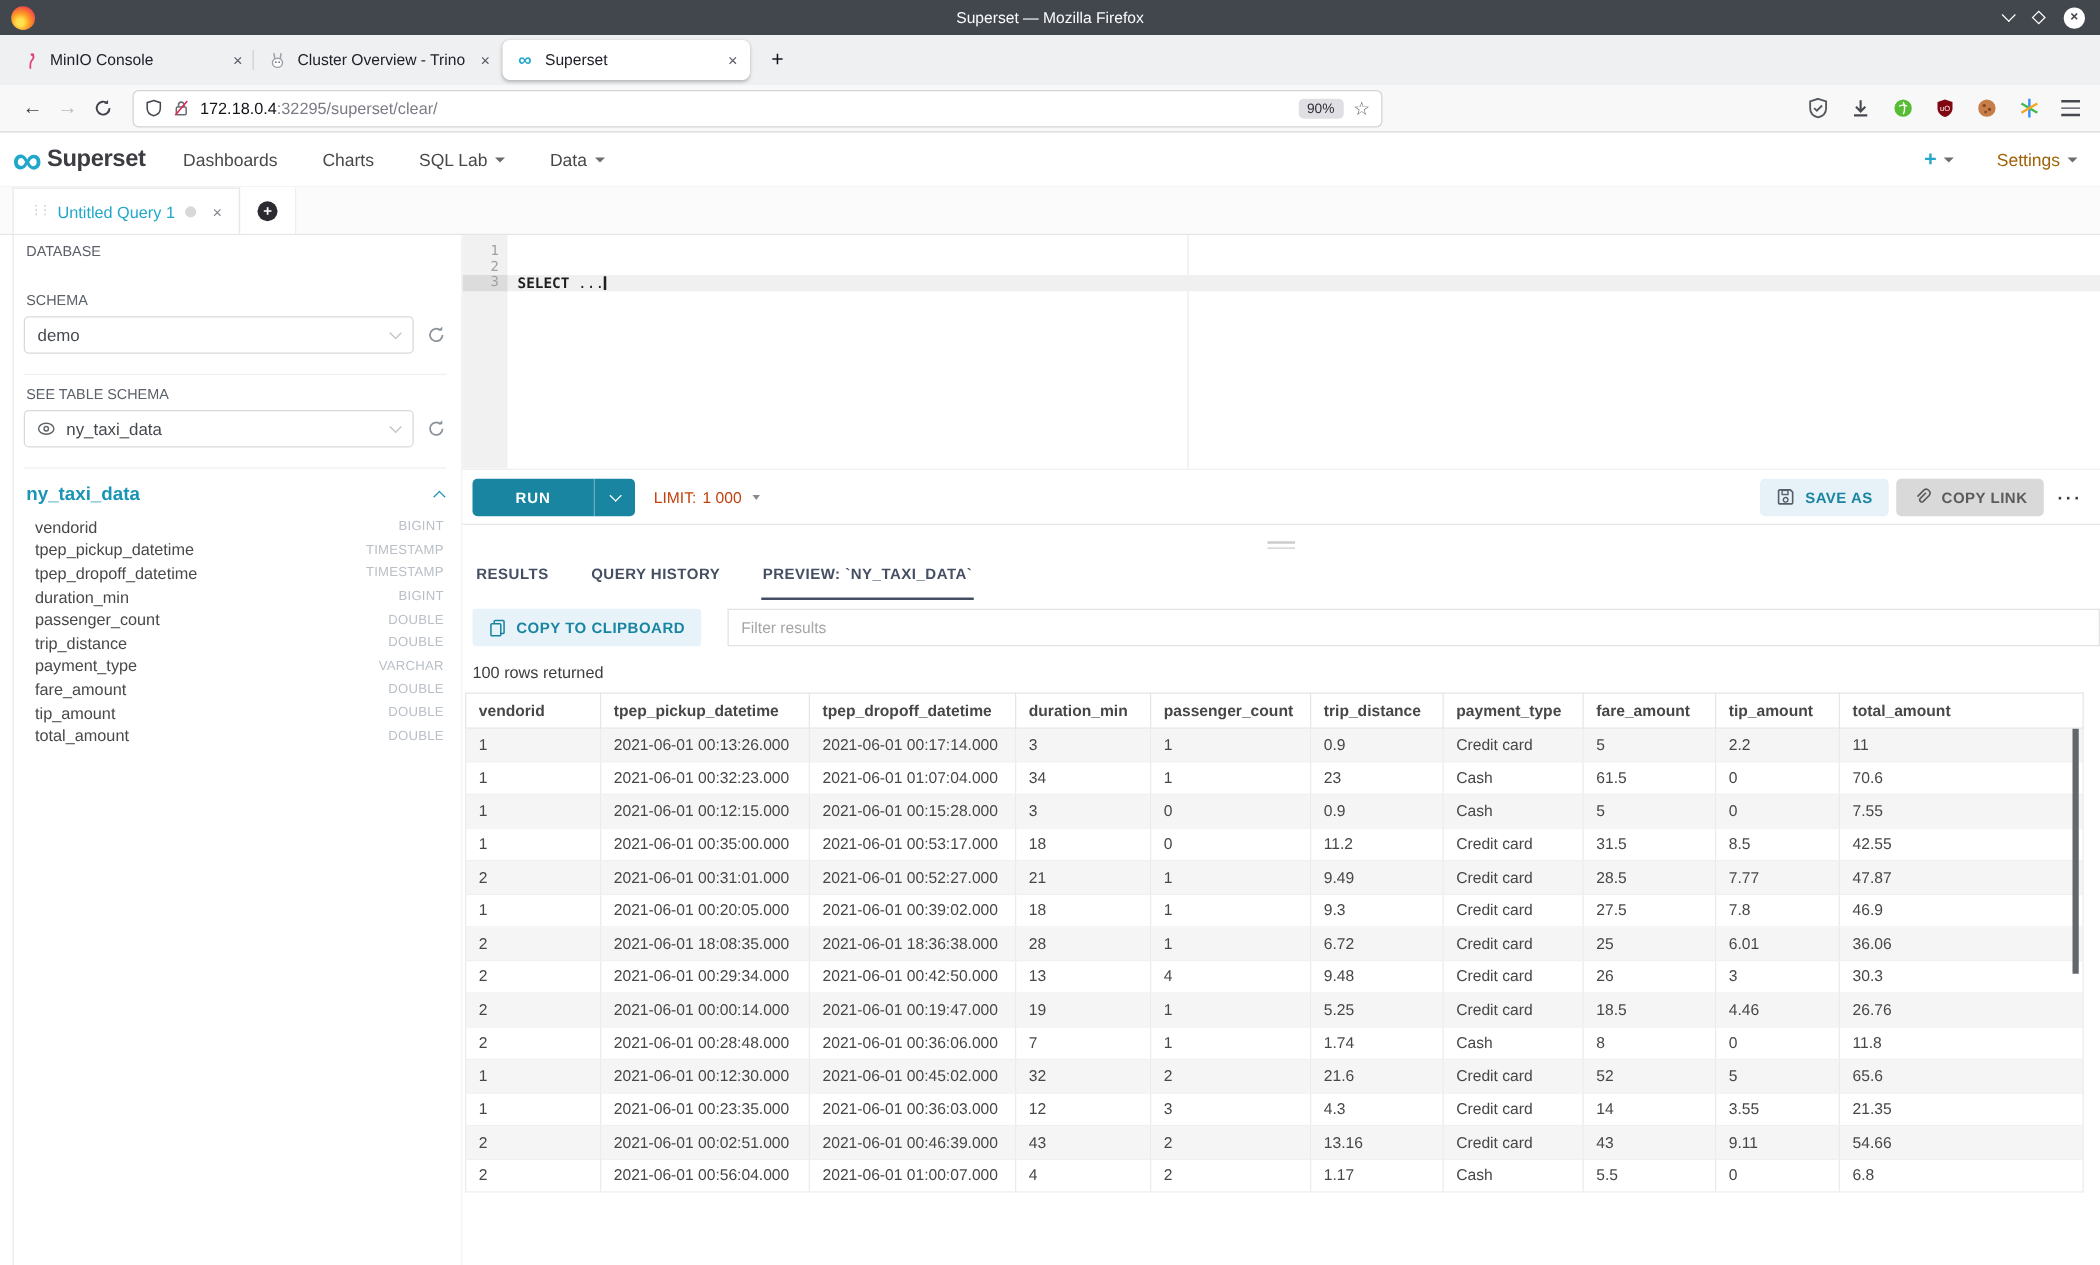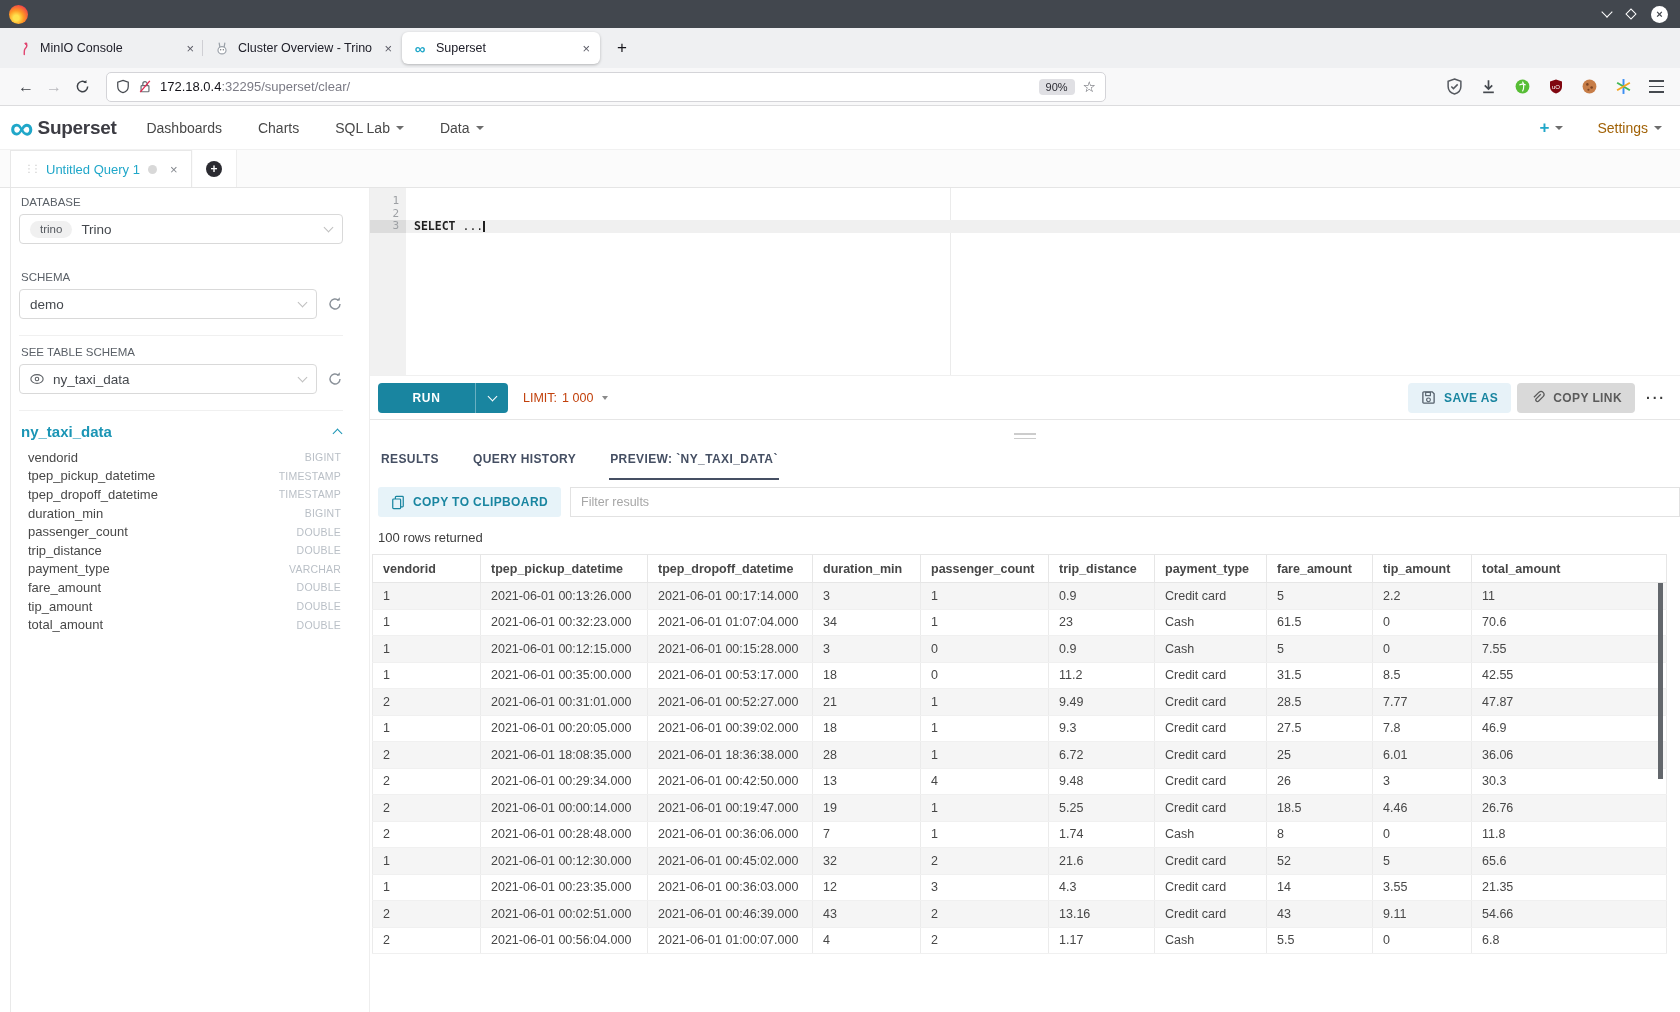--- a/index.html
+++ b/index.html
@@ -59,21 +59,21 @@
 .qtab{background:#fff;border:1px solid #e8e8e8;border-bottom:none;display:flex;align-items:center;gap:8px;padding:0 13px}
 .qtab-drag{color:#c9c9c9;font-size:10px;letter-spacing:-3px;line-height:1}
 .qtab-label{color:#20a7c9;font-size:13px}
 .qtab-dot{width:9px;height:9px;border-radius:50%;background:#d8d8d8}
 .qtab-close{color:#84888e;font-size:13px;margin-left:5px}
 .qtab-add{width:44px;display:flex;align-items:center;justify-content:center;background:#fff;border-right:1px solid #eee;margin-left:1px}
 .addtab-circle{width:16px;height:16px;border-radius:50%;background:#2b2b31;color:#fff;display:flex;align-items:center;justify-content:center;font-size:12px;font-weight:bold;line-height:1}
 
 
 .main{flex:1;display:flex;min-height:0}
-.sidebar{width:360px;flex:none;border-left:1px solid #e9e9e9;margin-left:10px;border-right:1px solid #eee;padding:8px 26px 0 8px;overflow:hidden}
+.sidebar{width:360px;flex:none;border-left:1px solid #e9e9e9;margin-left:10px;border-right:1px solid #eee;padding:8px 12px 0 8px;overflow:hidden}
 .side-label{font-size:11.5px;color:#5b6168;margin-left:2px}
 .sel{height:30px;border:1px solid #d9d9d9;border-radius:4px;background:#fff;display:flex;align-items:center;padding:0 10px;gap:9px;margin-top:6px;flex:1}
 .sel-chevron{margin-left:auto;width:7px;height:7px;border-right:1.4px solid #bfbfbf;border-bottom:1.4px solid #bfbfbf;transform:rotate(45deg);margin-top:-3px}
 .pill{background:#f0f0f0;border-radius:10px;padding:2.5px 10px;font-size:11.5px;color:#55595f}
 .sel-text{font-size:13.5px;color:#45494e}
 .side-row{display:flex;align-items:center;gap:10px}
 .refresh-btn{flex:none;margin-top:6px}
 .divider{border-top:1px solid #f0f0f0;margin-top:16px}
 .tbl-head{display:flex;align-items:center;margin-top:12px;padding:0 2px}
 .tbl-name{color:#1b95b5;font-weight:bold;font-size:15px}
@@ -111,40 +111,41 @@
 .copylink{background:#d9d9d9;color:#5b5b5b}
 .more-dots{color:#3c3c3c;font-weight:bold;letter-spacing:2px;font-size:14px;margin-left:5px}
 
 
 .south{flex:1;min-height:0;background:#fff;position:relative;overflow:hidden}
 .pane-handle{height:32px;display:flex;flex-direction:column;align-items:center;justify-content:center;gap:3px}
 .pane-handle i{width:22px;height:1.5px;background:#cccccc;display:block}
 .res-tabs{display:flex;gap:32px;padding-left:10px}
 .res-tab{font-size:12px;font-weight:bold;color:#454f63;letter-spacing:.4px;padding:0 1px 12px}
 .res-tab.active{border-bottom:2px solid #454f63}
-.actions-row{display:flex;margin:7px 0 0 8px;gap:9px}
+.actions-row{display:flex;margin:7px 0 0 8px;gap:21px}
 .copyclip{background:#e7f3f9;color:#1985a0;border-radius:3px}
 .filter-input{flex:1;height:30px;border:1px solid #e2e2e2;padding:0 10px;font-size:12.5px;color:#444;font-family:"Liberation Sans",sans-serif;outline:none}
 .filter-input::placeholder{color:#a6a6a6}
 .rows-returned{margin:13px 0 9px 8px;font-size:13px;color:#3d3d3d}
 .res-table-wrap{margin:0 16px 0 2px;position:relative}
 .res-table{border-collapse:collapse;table-layout:fixed;width:1294px;font-size:12.5px;color:#474747}
 .res-table th{font-weight:bold;text-align:left;padding:6px 10px;border:1px solid #e6e6e6;background:#fff;height:28px;white-space:nowrap;overflow:hidden}
 .res-table td{padding:5px 10px;height:26.5px;border-left:1px solid #ebebeb;border-right:1px solid #ebebeb;border-bottom:1px solid #f0f0f0;white-space:nowrap;overflow:hidden}
 .res-table tbody tr:nth-child(odd) td{background:#f5f5f5}
 .vscroll{position:absolute;right:1px;top:29px;width:5px;height:196px;background:#63676c}
 svg{display:block}
 </style>
 </head>
 <body>
 
 <div class="screen">
 
   <div class="titlebar">
     <div class="fx-logo"></div>
+    <div class="win-title">Superset — Mozilla Firefox</div>
     <div class="win-controls">
       <div class="wc-chevron"></div>
       <div class="wc-diamond"></div>
       <div class="wc-close">×</div>
     </div>
   </div>
 
   <div class="fx-tabbar" id="fx-tabs">
     <div class="fx-tab">
         <span class="fx-tab-icon">
@@ -294,25 +295,20 @@
     </div>
     <div class="qtab-add">
       <span class="addtab-circle">+</span>
     </div>
   </div>
 
   <div class="main">
 
     <aside class="sidebar">
       <div class="side-label">DATABASE</div>
-      <div class="sel">
-        <span class="pill">trino</span>
-        <span class="sel-text">Trino</span>
-        <span class="sel-chevron"></span>
-      </div>
 
       <div class="side-label" style="margin-top:27px">SCHEMA</div>
       <div class="side-row">
         <div class="sel">
           <span class="sel-text">demo</span>
           <span class="sel-chevron"></span>
         </div>
         <span class="refresh-btn">
           <svg width="16" height="16" viewBox="0 0 16 16">
               <path d="M13 8a5 5 0 1 1-1.5-3.6" fill="none" stroke="#8a9199" stroke-width="1.4"></path>

